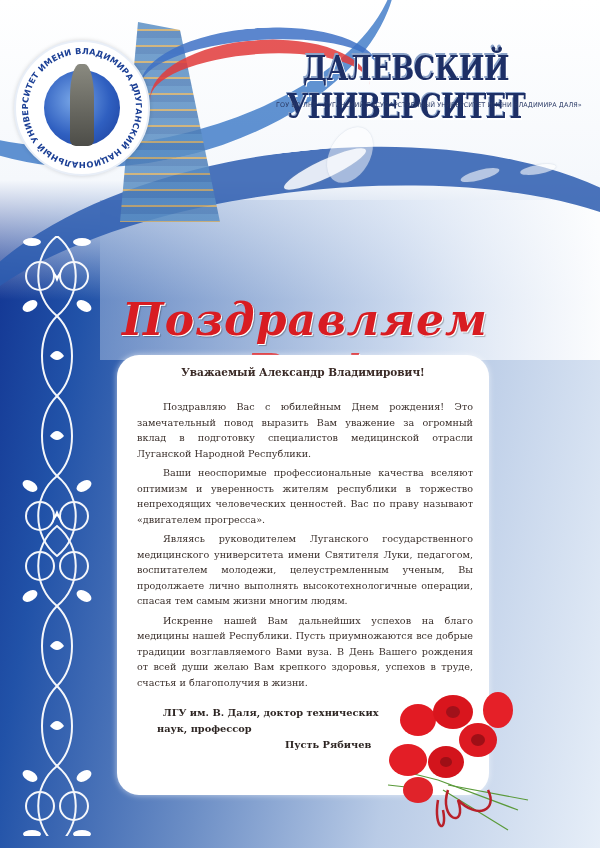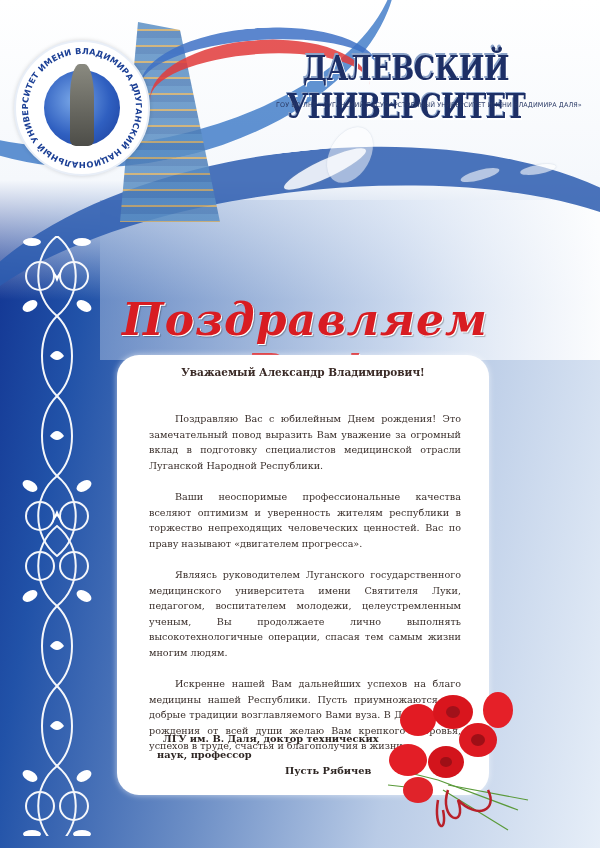--- a/index.html
+++ b/index.html
@@ -38,21 +38,21 @@
   .ornament { position: absolute; left: 22px; top: 236px; width: 70px; height: 600px; }
   .greeting { position: absolute; left: 120px; top: 294px; width: 370px; text-align: center;
     font-family: "DejaVu Serif", serif; font-style: italic; font-weight: bold; font-size: 44px; color: #d81c22;
     text-shadow: 1px 1px 0 #fff, 2px 2px 1px rgba(0,0,0,.25); letter-spacing: 1px; }
   .letter { position: absolute; left: 117px; top: 355px; width: 372px; height: 440px; background: #fff;
     border-radius: 22px; box-shadow: 0 0 6px rgba(255,255,255,.6); }
   .salutation { position: absolute; left: 0; top: 11px; width: 372px; text-align: center;
     font-family: "DejaVu Serif", serif; font-weight: bold; font-size: 10.5px; color: #3a2a26; }
   .body-text { position: absolute; left: 16px; top: 40px; width: 344px; font-family: "DejaVu Serif", serif;
     font-size: 9.6px; line-height: 15.5px; color: #3b302c; text-align: justify; }
-  .body-text p { margin: 16px; text-indent: 26px; }
+  .body-text p { margin: 4px; text-indent: 26px; }
   .sign { position: absolute; left: 40px; top: 350px; width: 240px; font-family: "DejaVu Serif", serif;
     font-weight: bold; font-size: 9.8px; line-height: 16px; color: #2d2522; }
   .sign div { white-space: nowrap; }
   .roses { position: absolute; left: 378px; top: 690px; width: 160px; height: 150px; }
 </style>
 </head>
 <body>
 
 <div class="page">
   <div class="top-area"></div>
@@ -123,21 +123,21 @@
 
   <div class="letter">
     <div class="salutation">Уважаемый Александр Владимирович!</div>
     <div class="body-text">
       <p>Поздравляю Вас с юбилейным Днем рождения! Это замечательный повод выразить Вам уважение за огромный вклад в подготовку специалистов медицинской отрасли Луганской Народной Республики.</p>
       <p>Ваши неоспоримые профессиональные качества вселяют оптимизм и уверенность жителям республики в торжество непреходящих человеческих ценностей. Вас по праву называют «двигателем прогресса».</p>
       <p>Являясь руководителем Луганского государственного медицинского университета имени Святителя Луки, педагогом, воспитателем молодежи, целеустремленным ученым, Вы продолжаете лично выполнять высокотехнологичные операции, спасая тем самым жизни многим людям.</p>
       <p>Искренне нашей Вам дальнейших успехов на благо медицины нашей Республики. Пусть приумножаются все добрые традиции возглавляемого Вами вуза. В День Вашего рождения от всей души желаю Вам крепкого здоровья, успехов в труде, счастья и благополучия в жизни.</p>
     </div>
     <div class="sign">
-      <div style="padding-left:6px;margin-top:26px;">ЛГУ им. В. Даля, доктор технических</div>
+      <div style="padding-left:6px;">ЛГУ им. В. Даля, доктор технических</div>
       <div>наук, профессор</div>
       <div style="padding-left:128px;">Пусть Рябичев</div>
     </div>
   </div>
 
   <svg class="roses" viewBox="0 0 160 150">
     <g stroke="#5a9a3a" stroke-width="1.2" fill="none">
       <path d="M60 90 L140 120"></path>
         <path d="M70 95 L150 110"></path>
         <path d="M65 100 L130 140"></path>

